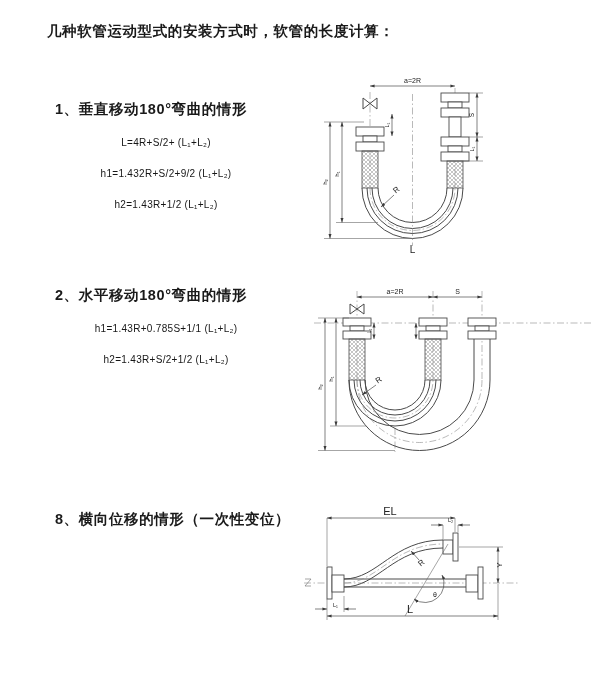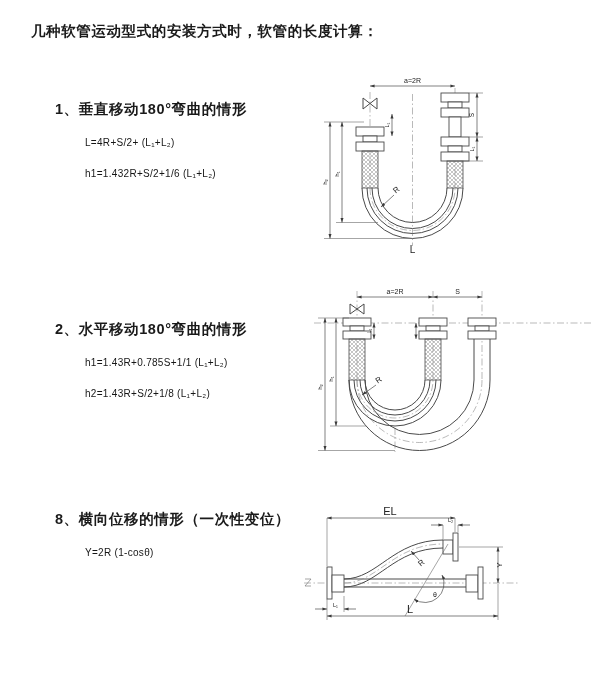--- a/index.html
+++ b/index.html
@@ -2,60 +2,60 @@
 <html><head>
 <meta charset="utf-8">
 <style>
   html,body { margin:0; padding:0; }
   body {
     width:600px; height:675px; position:relative; overflow:hidden;
     background:#ffffff; color:#1a1a1a;
     font-family:"Liberation Sans","DejaVu Sans",sans-serif;
   }
   .title {
-    position:absolute; left:31px; top:22px;
+    position:absolute; left:47px; top:22px;
     font-size:14.5px; font-weight:700; letter-spacing:0.6px; white-space:nowrap;
   }
-  .sec { position:absolute; white-space:nowrap; }
+  .sec { position:absolute; white-space:nowrap;text-align:center; }
   .sec .hd { font-size:14.5px; font-weight:700; letter-spacing:0.6px; }
   .formulas { margin:8px 0 0 30px; }
   .formulas .f { font-size:10px; line-height:31px; letter-spacing:0.3px; color:#161616; }
   svg { position:absolute; }
   .ol  { stroke:#4a4a4a; stroke-width:1; fill:none; }
   .fit { stroke:#4a4a4a; stroke-width:0.9; fill:#ffffff; }
   .thin{ stroke:#6a6a6a; stroke-width:0.6; fill:none; }
   .dim { stroke:#4a4a4a; stroke-width:0.7; fill:none; }
   .cl  { stroke:#8a8a8a; stroke-width:0.6; fill:none; stroke-dasharray:7 2.5 1.5 2.5; }
   text.dl { font-family:"Liberation Sans","DejaVu Sans",sans-serif; fill:#222; }
 </style>
 </head>
 <body>
 
 <div class="title">几种软管运动型式的安装方式时，软管的长度计算：</div>
 
 <div class="sec" style="left:55px; top:100px;">
   <div class="hd">1、垂直移动180°弯曲的情形</div>
   <div class="formulas">
     <div class="f">L=4R+S/2+ (L₁+L₂)</div>
-    <div class="f">h1=1.432R+S/2+1/6 (L₁+L₂)</div>
+    <div class="f">h1=1.432R+S/2+9/2 (L₁+L₂)</div>
+    <div class="f">h2=1.43R+1/2 (L₁+L₂)</div>
   </div>
 </div>
 
-<div class="sec" style="left:55px; top:320px;">
+<div class="sec" style="left:55px; top:286px;">
   <div class="hd">2、水平移动180°弯曲的情形</div>
   <div class="formulas">
     <div class="f">h1=1.43R+0.785S+1/1 (L₁+L₂)</div>
-    <div class="f">h2=1.43R+S/2+1/8 (L₁+L₂)</div>
+    <div class="f">h2=1.43R+S/2+1/2 (L₁+L₂)</div>
   </div>
 </div>
 
 <div class="sec" style="left:55px; top:510px;">
   <div class="hd">8、横向位移的情形（一次性变位）</div>
   <div class="formulas">
-    <div class="f">Y=2R (1-cosθ)</div>
   </div>
 </div>
 
 <svg width="265" height="184" viewBox="0 0 265 184" style="left:308px; top:72px;">
   <defs>
     <pattern id="ht1" width="4" height="4" patternUnits="userSpaceOnUse">
       <path d="M0,4 L4,0 M0,0 L4,4" stroke="#8d8d8d" stroke-width="0.5"></path>
     </pattern>
     <marker id="ar1" orient="auto-start-reverse" markerWidth="7" markerHeight="5" refX="6.5" refY="2.2">
       <path d="M0,0 L6.5,2.2 L0,4.4 Z" fill="#3a3a3a"></path>

